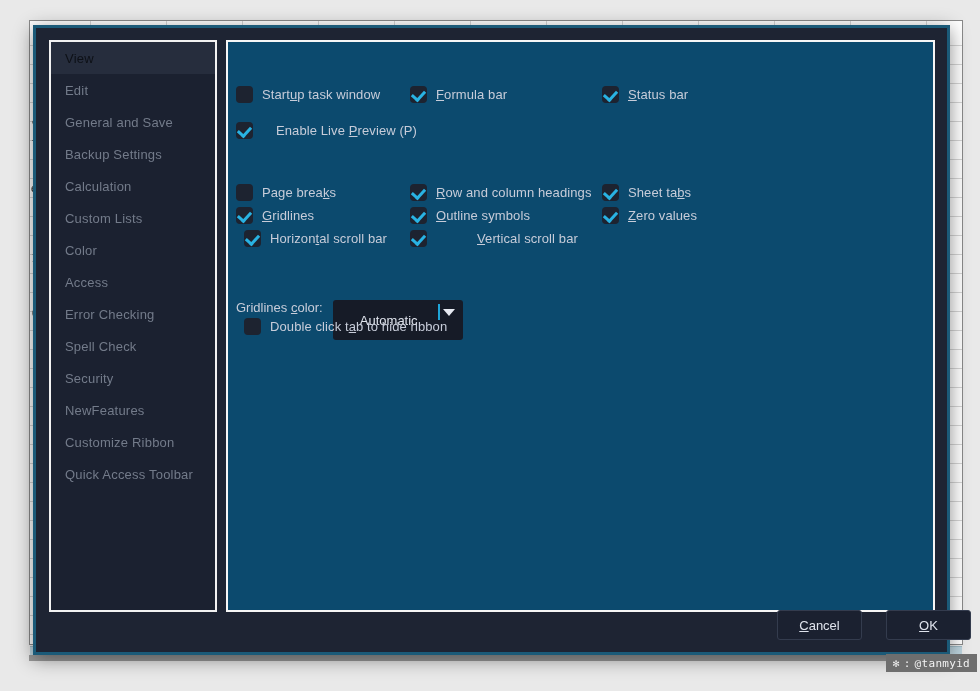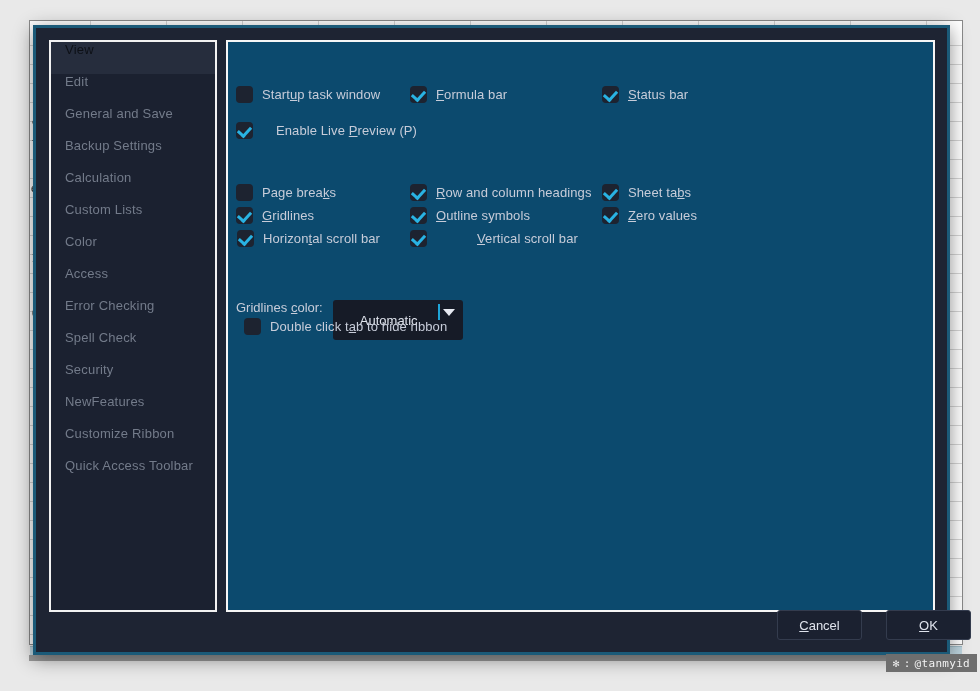--- a/index.html
+++ b/index.html
@@ -90,20 +90,21 @@
     position: absolute;
     left: 13px; top: 12px;
     width: 168px; height: 572px;
     background: #1b2130;
     border: 2px solid #f2f2f2;
     overflow: hidden;
   }
   .side-item {
     height: 32px;
     display: flex;
+    align-items: center;
     padding-left: 14px;
     font-size: 13px;
     color: #737b8a;
     letter-spacing: .2px;
     white-space: nowrap;
     cursor: default;
   }
   .side-item.selected {
     background: #262d3d;
     color: #0d1016;
@@ -388,21 +389,21 @@
             <span class="cblabel"><u>G</u>ridlines</span>
           </div>
           <div class="cbrow" style="left: 182px; top: 165px;">
             <span class="cbox checked"></span>
             <span class="cblabel"><u>O</u>utline symbols</span>
           </div>
           <div class="cbrow" style="left: 374px; top: 165px;">
             <span class="cbox checked"></span>
             <span class="cblabel"><u>Z</u>ero values</span>
           </div>
-          <div class="cbrow" style="left: 9px; top: 188px; align-items: center;">
+          <div class="cbrow" style="left: 16px; top: 188px; align-items: center;">
             <span class="cbox checked"></span>
             <span class="cblabel">Horizon<u>t</u>al scroll bar</span>
           </div>
           <div class="cbrow" style="left: 182px; top: 188px; gap: 41px;">
             <span class="cbox checked"></span>
             <span class="cblabel"><u>V</u>ertical scroll bar</span>
           </div>
         </div>
 
       <div id="gcrow">

